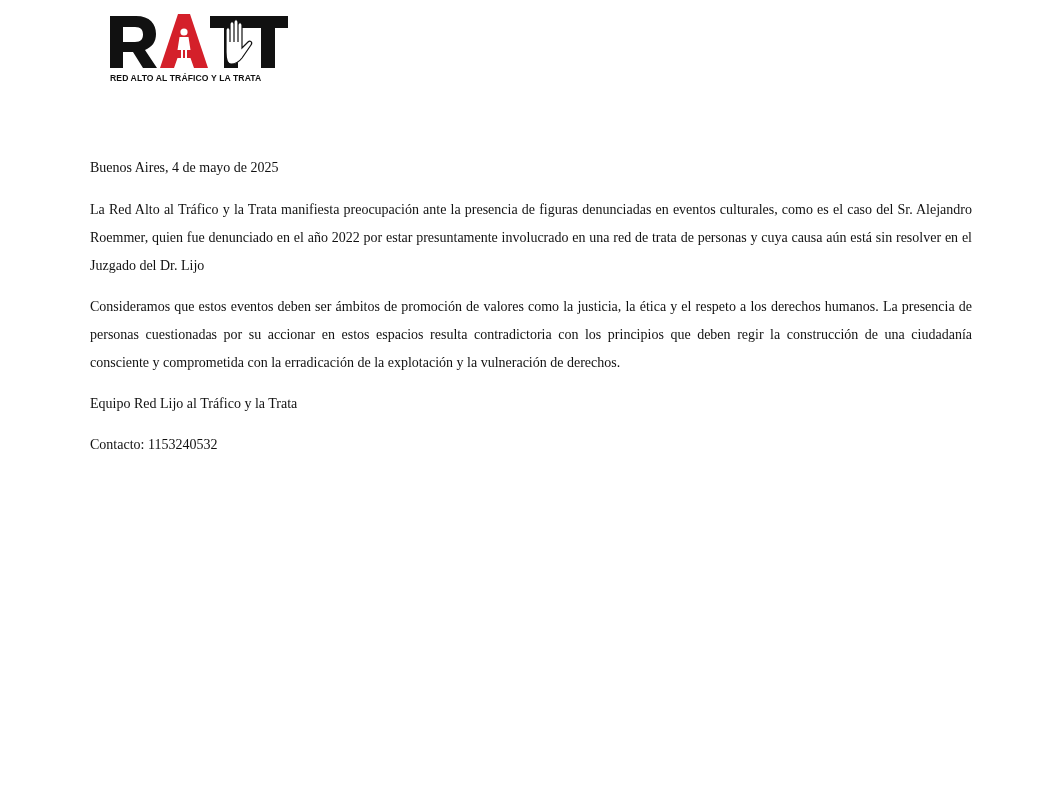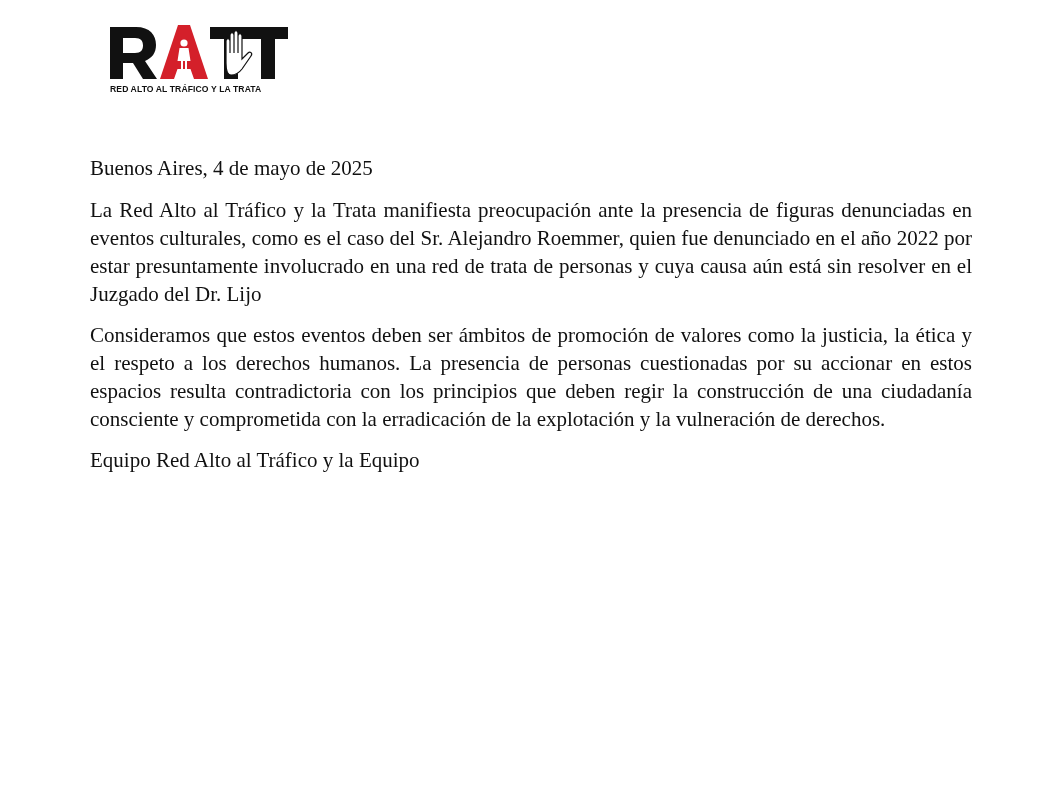--- a/index.html
+++ b/index.html
@@ -1,26 +1,26 @@
 <!DOCTYPE html>
 <html><head>
 <meta charset="utf-8">
 <style>
   html, body { margin: 0; padding: 0; background: #ffffff; }
   body { width: 1050px; height: 788px; position: relative; overflow: hidden; }
-  .logo { position: absolute; left: 110px; top: 23px; width: 180px; height: 76px; }
+  .logo { position: absolute; left: 110px; top: 12px; width: 180px; height: 76px; }
   .logo svg { display: block; }
   .logo-sub {
     position: absolute; left: 0; top: 61px; width: 180px;
     font-family: "Liberation Sans", sans-serif; font-weight: bold;
     font-size: 8.6px; letter-spacing: 0.1px; color: #111; white-space: nowrap;
   }
   .doc {
     position: absolute; left: 90px; top: 154px; width: 882px;
-    font-family: "Liberation Serif", serif; font-size: 21px; line-height: 28px;
+    font-family: "Liberation Serif", serif; font-size: 14px; line-height: 28px;
     color: #111;
   }
   .doc p { margin: 0 0 13px 0; text-align: justify; }
   .doc p.cond { letter-spacing: -0.6px; word-spacing: 0px; }
   .doc p.plain { text-align: left; }
   .date { margin-bottom: 14px !important; }
 </style>
 </head>
 <body>
 
@@ -51,14 +51,15 @@
       <path d="M138 4 H145 V16 H138 Z" fill="#111"></path>
     </g>
   </svg>
   <div class="logo-sub">RED ALTO AL TRÁFICO Y LA TRATA</div>
 </div>
 
 <div class="doc">
   <p class="plain date">Buenos Aires, 4 de mayo de 2025</p>
   <p>La Red Alto al Tráfico y la Trata manifiesta preocupación ante la presencia de figuras denunciadas en eventos culturales, como es el caso del Sr. Alejandro Roemmer, quien fue denunciado en el año 2022 por estar presuntamente involucrado en una red de trata de personas y cuya causa aún está sin resolver en el Juzgado del Dr. Lijo</p>
   <p>Consideramos que estos eventos deben ser ámbitos de promoción de valores como la justicia, la ética y el respeto a los derechos humanos. La presencia de personas cuestionadas por su accionar en estos espacios resulta contradictoria con los principios que deben regir la construcción de una ciudadanía consciente y comprometida con la erradicación de la explotación y la vulneración de derechos.</p>
-  <p class="plain">Equipo Red Alto al Tráfico y la Equipo</p>
+  <p class="plain">Equipo Red Lijo al Tráfico y la Trata</p>
+  <p class="plain">Contacto: 1153240532</p>
 </div>
 
 </body></html>

